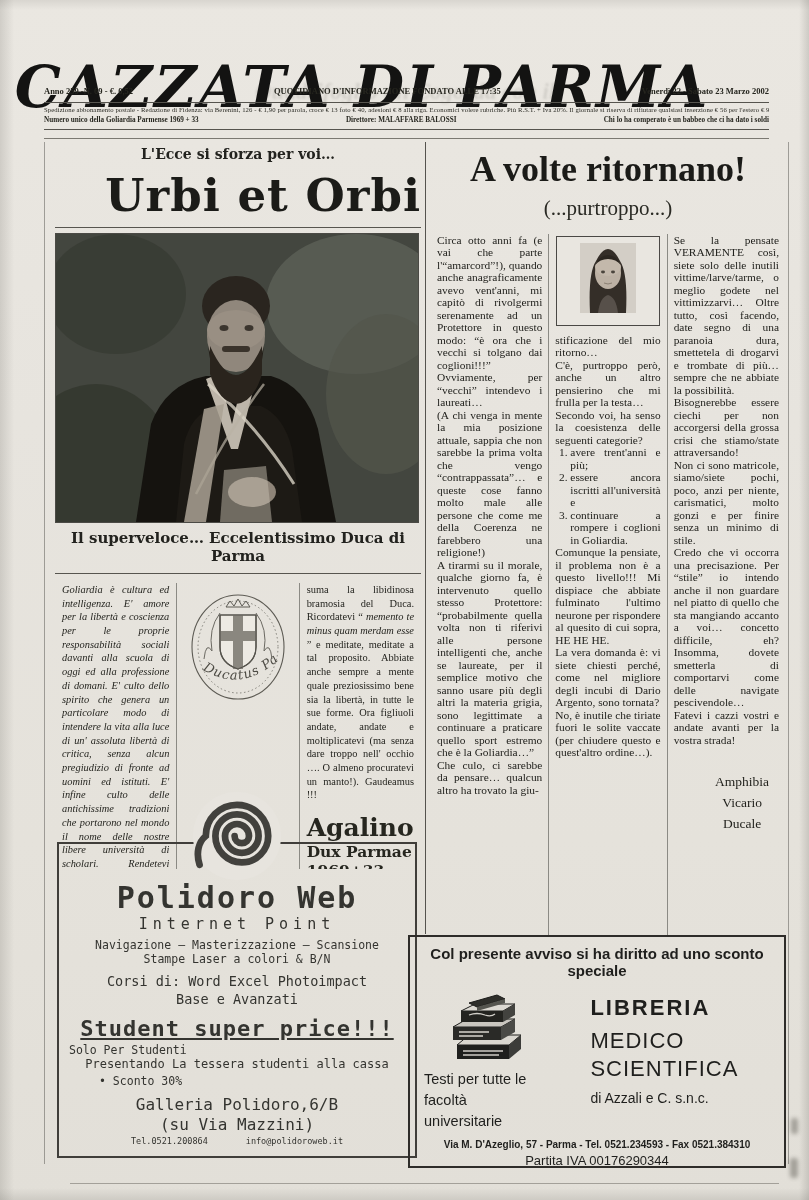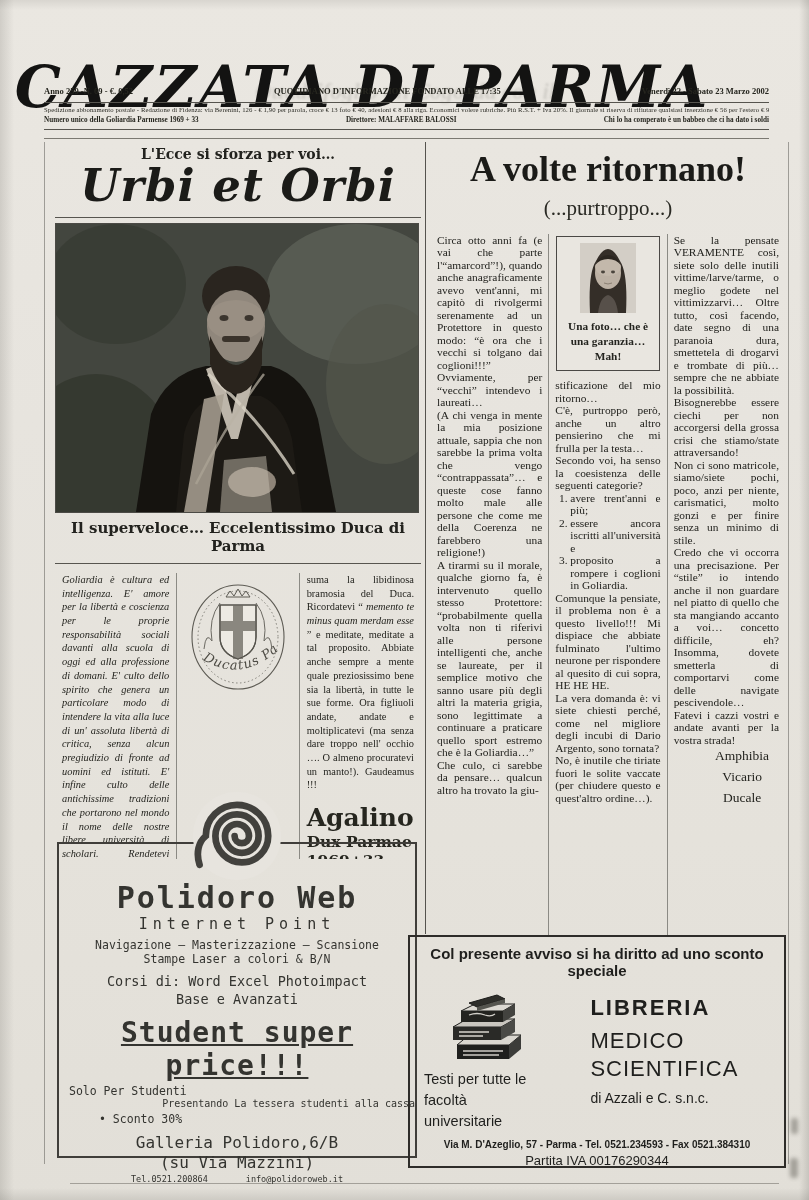--- a/index.html
+++ b/index.html
@@ -22,22 +22,22 @@
     filter:blur(1.1px);white-space:nowrap;overflow:hidden;}
   .issue-row{position:absolute;top:86px;left:44px;right:40px;display:flex;
     justify-content:space-between;align-items:baseline;font-size:8.5px;font-weight:bold;color:#26261f;}
   .fp1{position:absolute;top:106px;left:44px;right:40px;font-size:6.7px;letter-spacing:.1px;
     color:#2a2a24;white-space:nowrap;overflow:hidden;}
   .fp2{position:absolute;top:116px;left:44px;right:40px;display:flex;justify-content:space-between;
     font-size:7.2px;font-weight:bold;color:#26261f;}
   
   .la{position:absolute;left:55px;top:146px;width:366px;}
   .la-kicker{text-align:center;font-family:"DejaVu Serif",serif;font-weight:bold;font-size:14px;color:#22221e;}
-  .la-head{text-align:center;font-family:"DejaVu Serif",serif;font-weight:bold;font-size:45px;
-    line-height:1.02;color:#1b1b18;margin-top:1px;letter-spacing:1px;font-style:italic;}
+  .la-head{text-align:right;font-family:"DejaVu Serif",serif;font-weight:bold;font-size:45px;
+    line-height:1.02;color:#1b1b18;margin-top:11px;letter-spacing:1px;}
   .la-rule{border:0;border-top:1px solid #57554f;margin:8px 0 0;}
   .la-photo{margin-top:5px;width:364px;height:290px;background:#3c3f38;overflow:hidden;border:1px solid #4b4a45;box-sizing:border-box;}
   .la-caption{margin-top:6px;text-align:center;font-family:"DejaVu Serif",serif;font-weight:bold;font-size:15px;color:#22221e;}
   .la-cols{display:flex;margin-top:9px;height:286px;overflow:hidden;}
   .lcol{flex:1;padding:0 7px;font-size:10.4px;line-height:13.7px;text-align:justify;color:#24241f;}
   .lcol + .lcol{border-left:1px solid #8b8a84;}
   .lcol.italic{font-style:italic;}
   .lcol p{margin:0;}
   .crest{display:block;margin:6px auto 0;}
   .la-sig{margin-top:12px;color:#26261f;}
@@ -49,33 +49,33 @@
   .ra-sub{text-align:center;font-size:21px;margin-top:6px;color:#2a2a24;}
   .ra-cols{display:flex;margin-top:13px;height:702px;overflow:hidden;}
   .rcol{flex:1;padding:0 6px;font-size:11.4px;line-height:12.5px;text-align:justify;color:#22221e;}
   .rcol + .rcol{border-left:1px solid #8b8a84;}
   .rcol p{margin:0;}
   .photobox{border:1px solid #4a4845;padding:5px 3px 6px;margin:2px 1px 8px;background:#e9e6e0;}
   .portrait{display:block;margin:1px auto 6px;}
   .pb-caption{font-weight:bold;font-size:11.3px;text-align:center;line-height:1.35;color:#24241f;}
   .rlist{margin:0;padding-left:15px;}
   .rlist li{margin:0;}
-  .ra-sig{text-align:center;padding-left:30%;font-size:13.5px;line-height:1.55;color:#24241f;}
+  .ra-sig{margin-top:26px;text-align:center;padding-left:30%;font-size:13.5px;line-height:1.55;color:#24241f;}
   
   .adp{position:absolute;left:57px;top:842px;width:360px;height:316px;border:2px solid #403e3a;
     box-sizing:border-box;text-align:center;font-family:"DejaVu Sans Mono",monospace;color:#343430;
     padding-top:38px;}
   .adp .spiral{position:absolute;top:-56px;left:50%;transform:translateX(-50%);}
   .adp-title{font-size:30px;font-weight:bold;letter-spacing:2px;line-height:1.05;}
   .adp-sub{font-size:15px;letter-spacing:5px;margin-top:1px;}
   .adp-svc{font-size:11.5px;line-height:1.25;margin-top:5px;}
   .adp-corsi{font-size:13.5px;line-height:1.3;margin-top:7px;}
-  .adp-promo{font-size:28px;font-weight:bold;text-decoration:underline;letter-spacing:1px;margin-top:8px;}
+  .adp-promo{font-size:22px;font-weight:bold;text-decoration:underline;letter-spacing:1px;margin-top:8px;}
   .adp-solo{font-size:11.5px;text-align:left;padding-left:10px;margin-top:2px;}
-  .adp-note{font-size:10px;text-align:right;}
+  .adp-note{font-size:12px;text-align:center;}
   .adp-bullets{list-style:none;margin:3px 0 0;padding:0 10px 0 40px;text-align:left;font-size:11.5px;line-height:1.25;}
   .adp-bullets li::before{content:"• ";}
   .adp-addr{font-size:16px;line-height:1.25;margin-top:6px;}
   .adp-contact{display:flex;justify-content:center;gap:38px;font-size:8.5px;margin-top:1px;}
   
   .adl{position:absolute;left:408px;top:935px;width:378px;height:233px;border:2px solid #2e2c29;
     box-sizing:border-box;font-family:"Liberation Sans",sans-serif;color:#1f1f1d;}
   .adl-header{margin-top:8px;text-align:center;font-weight:bold;font-size:15px;}
   .adl-row{display:flex;margin-top:2px;}
   .adl-left{width:45%;}
@@ -207,29 +207,28 @@
             <rect width="56" height="70" fill="url(#pg)" opacity="0"></rect>
             <path d="M10 70 Q8 30 16 18 Q22 6 28 6 Q34 6 40 18 Q48 30 46 70 Z" fill="#342e28"></path>
             <ellipse cx="28" cy="30" rx="13" ry="16" fill="#bcb1a4"></ellipse>
             <ellipse cx="28" cy="24" rx="13" ry="9" fill="#c3b8ab"></ellipse>
             <path d="M15 22 Q20 12 28 12 Q36 12 41 22 Q36 16 28 16 Q20 16 15 22 Z" fill="#2b2620"></path>
             <ellipse cx="23" cy="29" rx="2" ry="1.4" fill="#4a443c"></ellipse>
             <ellipse cx="33" cy="29" rx="2" ry="1.4" fill="#4a443c"></ellipse>
             <path d="M24 40 Q28 42 32 40" stroke="#8a7f72" stroke-width="1" fill="none"></path>
             <path d="M18 70 Q20 54 28 52 Q36 54 38 70 Z" fill="#57504a"></path>
           </svg>
-          <div class="pb-caption">Una foto…  che è una garanzia… Mah!</div>
         </div>
         <p>stificazione del mio ritorno…</p>
         <p>C'è, purtroppo però, anche un altro pensierino che mi frulla per la testa…</p>
         <p>Secondo voi, ha senso la coesistenza delle seguenti categorie?</p>
         <ol class="rlist">
           <li>avere trent'anni e più;</li>
           <li>essere ancora iscritti all'università e</li>
-          <li>proposito a rompere i coglioni in Goliardia.</li>
+          <li>continuare a rompere i coglioni in Goliardia.</li>
         </ol>
         <p>Comunque la pensiate, il problema non è a questo livello!!! Mi dispiace che abbiate fulminato l'ultimo neurone per rispondere al quesito di cui sopra, HE HE HE.</p>
         <p>La vera domanda è: vi siete chiesti perché, come nel migliore degli incubi di Dario Argento, sono tornata?</p>
         <p>No, è inutile che tiriate fuori le solite vaccate (per chiudere questo e quest'altro ordine…).</p>
       </div>
       <div class="rcol">
         <p>Se la pensate VERAMENTE così, siete solo delle inutili vittime/larve/tarme, o meglio godete nel vittimizzarvi… Oltre tutto, così facendo, date segno di una paranoia dura, smettetela di drogarvi e trombate di più… sempre che ne abbiate la possibilità.</p>
         <p>Bisognerebbe essere ciechi per non accorgersi della grossa crisi che stiamo/state attraversando!</p>
         <p>Non ci sono matricole, siamo/siete pochi, poco, anzi per niente, carismatici, molto gonzi e per finire senza un minimo di stile.</p>
         <p>Credo che vi occorra una precisazione. Per “stile” io intendo anche il non guardare nel piatto di quello che sta mangiando accanto a voi… concetto difficile, eh? Insomma, dovete smetterla di comportarvi come delle navigate pescivendole…</p>

